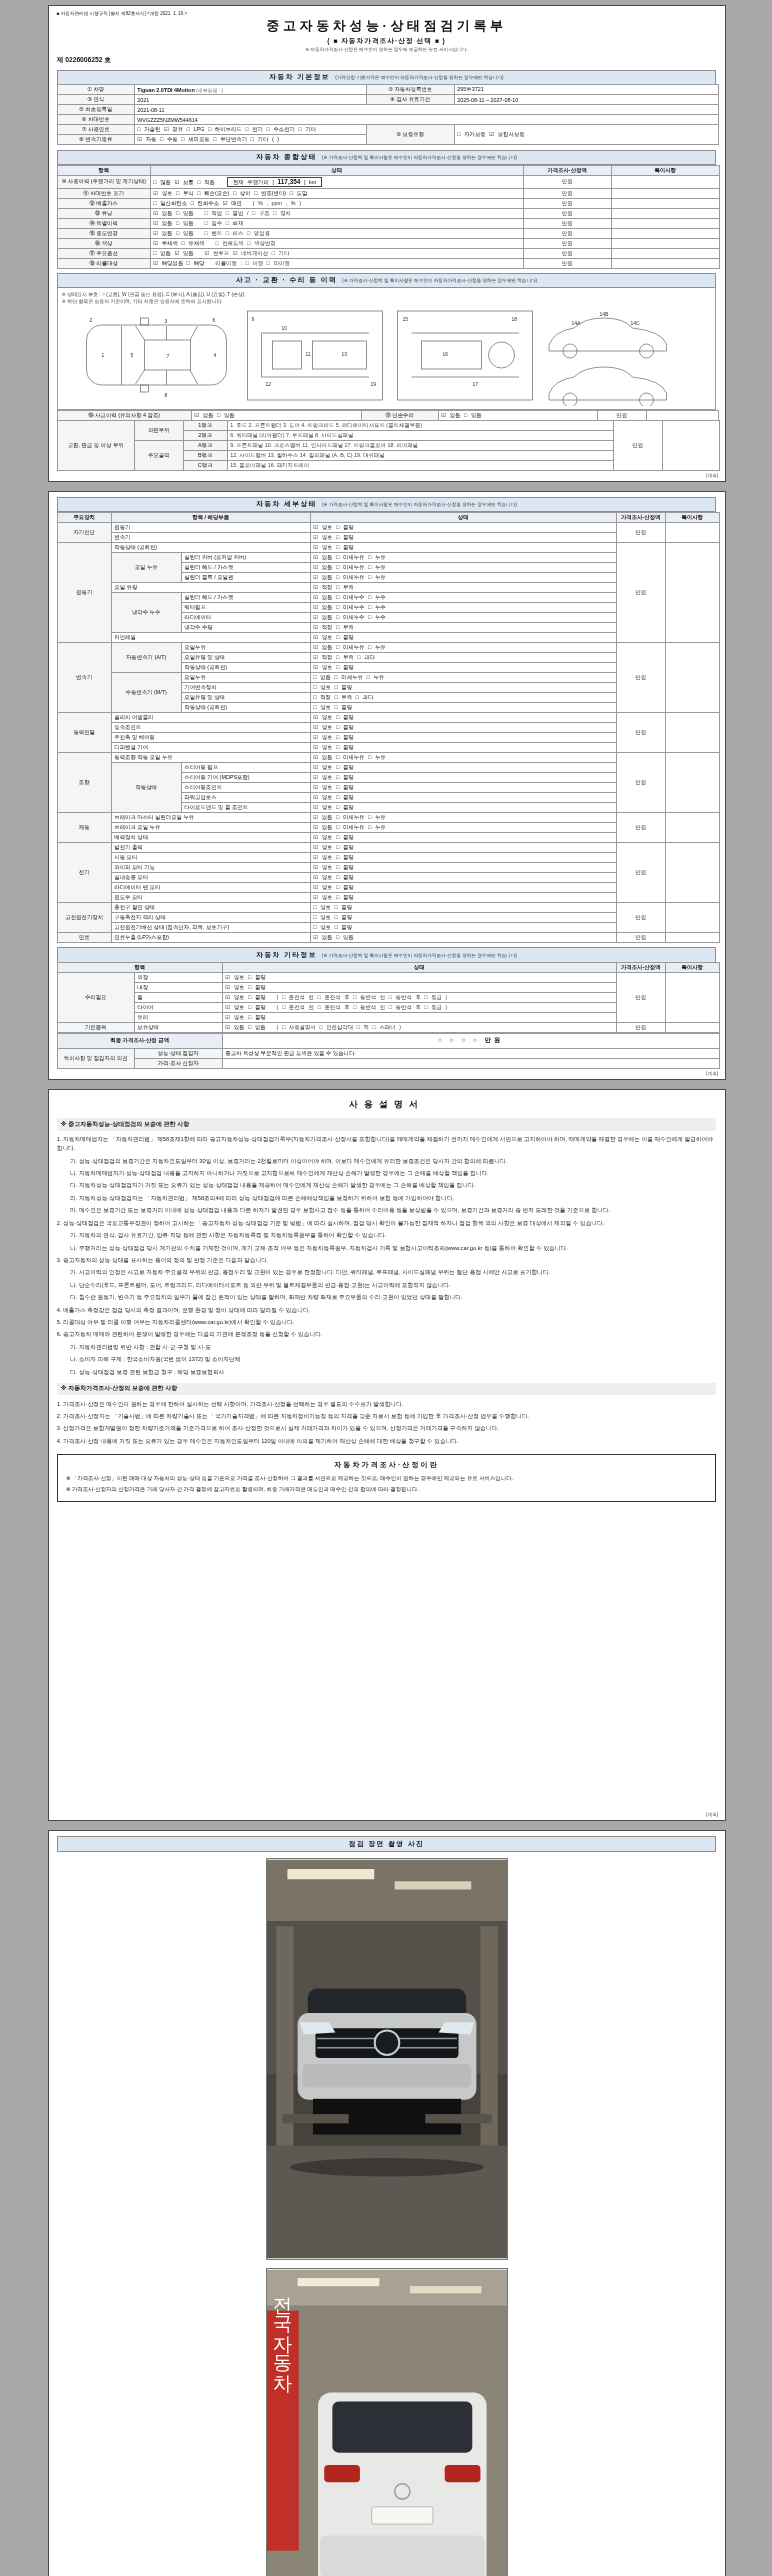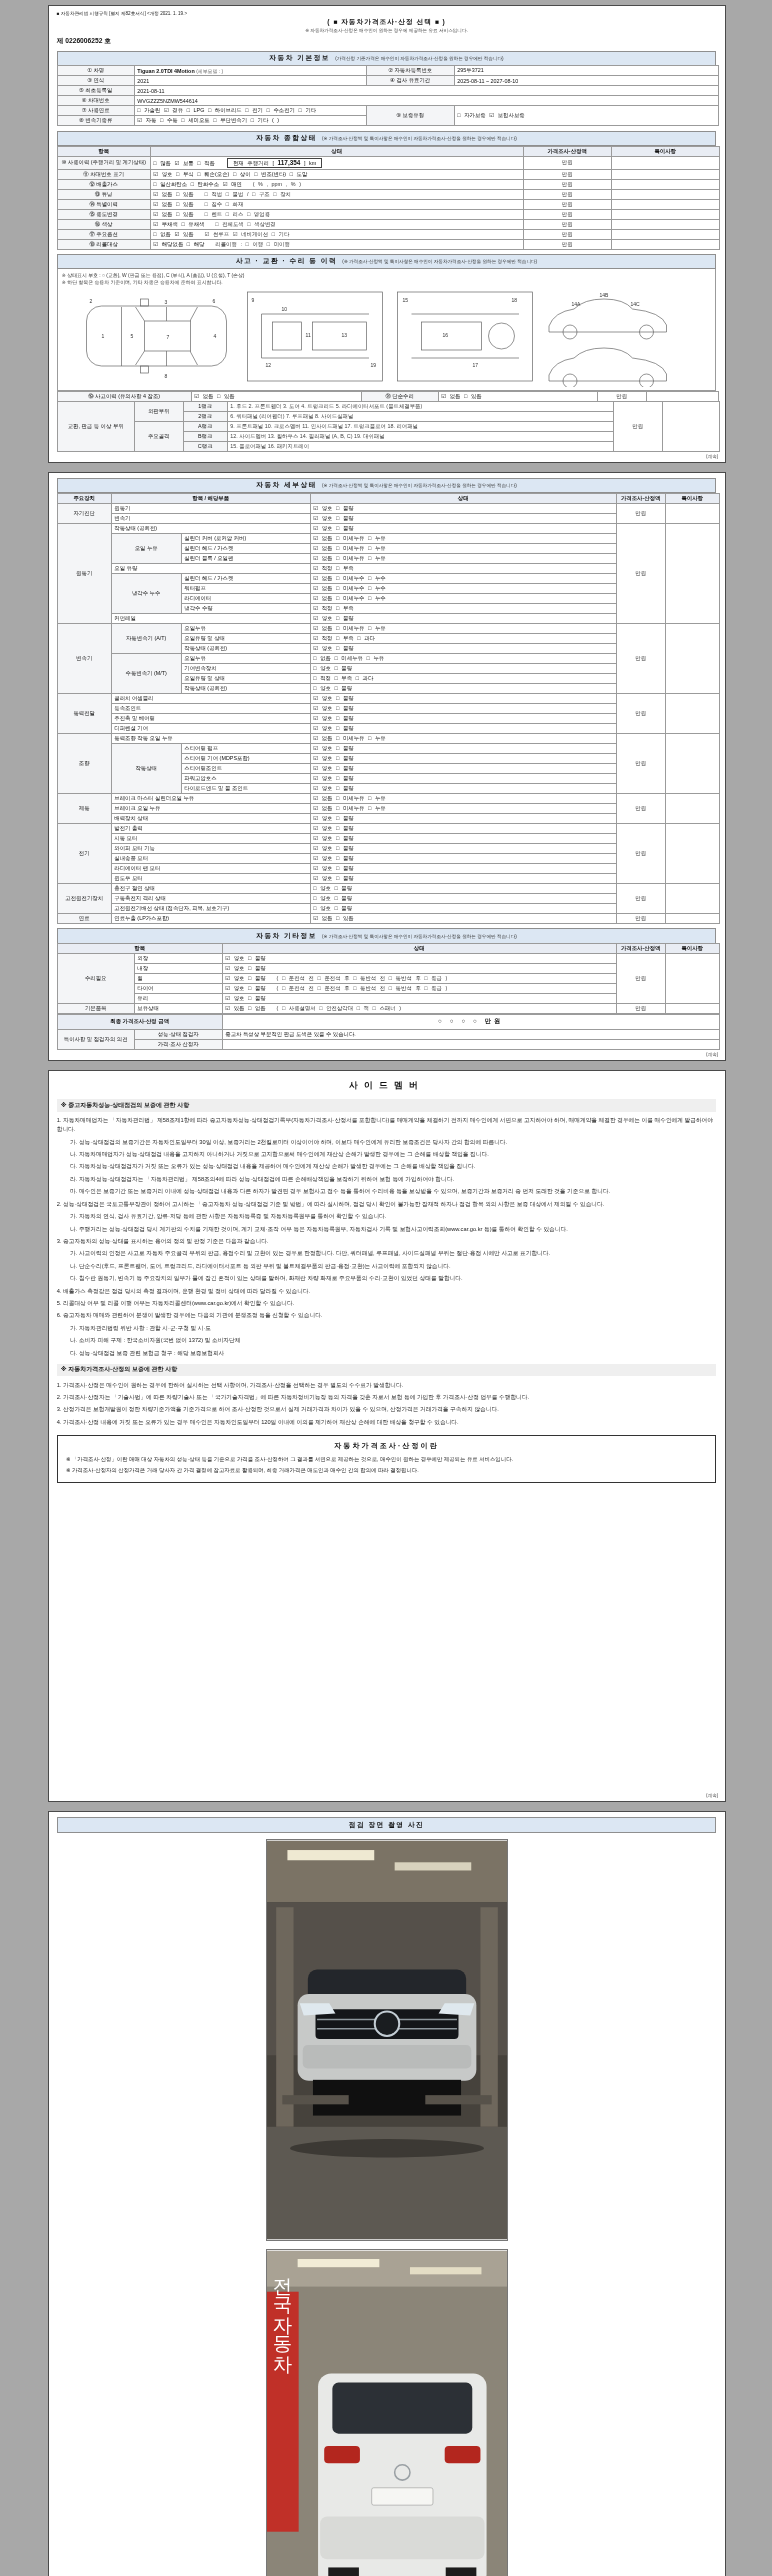--- a/index.html
+++ b/index.html
@@ -41,20 +41,21 @@
   .photos{display:flex;flex-direction:column;align-items:center;gap:8.2px;margin-top:6.2px}
   .photo{display:block;border:0.5px solid #777}
 </style>
 </head>
 <body>
 
 <div class="canvas">
 
   <div class="page">
     <div class="formref">■ 자동차관리법 시행규칙 [별지 제82호서식] &lt;개정 2021. 1. 19.&gt;</div>
+    <div class="title">중고자동차성능·상태점검기록부</div>
     <div class="subtitle">( ■ 자동차가격조사·산정 선택 ■ )</div>
     <div class="titlenote">※ 자동차가격조사·산정은 매수인이 원하는 경우에 제공하는 유료 서비스입니다.</div>
     <div class="docno">제 0226006252 호</div>
 
     <div class="band">
       <span class="bt">자동차 기본정보</span>
       <span class="bn">(가격산정 기준가격은 매수인이 자동차가격조사·산정을 원하는 경우에만 적습니다)</span>
     </div>
     <table class="tbl">
       <colgroup>
@@ -811,21 +812,21 @@
         <tr>
           <td class="lbl">가격·조사 산정자</td>
           <td></td>
         </tr>
       </tbody>
     </table>
     <span class="pgmark">(계속)</span>
   </div>
 
   <div class="page" style="min-height:732px">
-    <div class="ntitle">사이드멤버</div>
+    <div class="ntitle">사용설명서</div>
     <div>
 
         <div class="nline" data-kind="h">※ 중고자동차성능·상태점검의 보증에 관한 사항</div>
 
         <div class="nline" data-kind="n">1. 자동차매매업자는 「자동차관리법」 제58조제1항에 따라 중고자동차성능·상태점검기록부(자동차가격조사·산정서를 포함합니다)를 매매계약을 체결하기 전까지 매수인에게 서면으로 고지하여야 하며, 매매계약을 체결한 경우에는 이를 매수인에게 발급하여야 합니다.</div>
 
         <div class="nline" data-kind="s">가. 성능·상태점검의 보증기간은 자동차인도일부터 30일 이상, 보증거리는 2천킬로미터 이상이어야 하며, 이보다 매수인에게 유리한 보증조건은 당사자 간의 합의에 따릅니다.</div>
 
         <div class="nline" data-kind="s">나. 자동차매매업자가 성능·상태점검 내용을 고지하지 아니하거나 거짓으로 고지함으로써 매수인에게 재산상 손해가 발생한 경우에는 그 손해를 배상할 책임을 집니다.</div>
 

